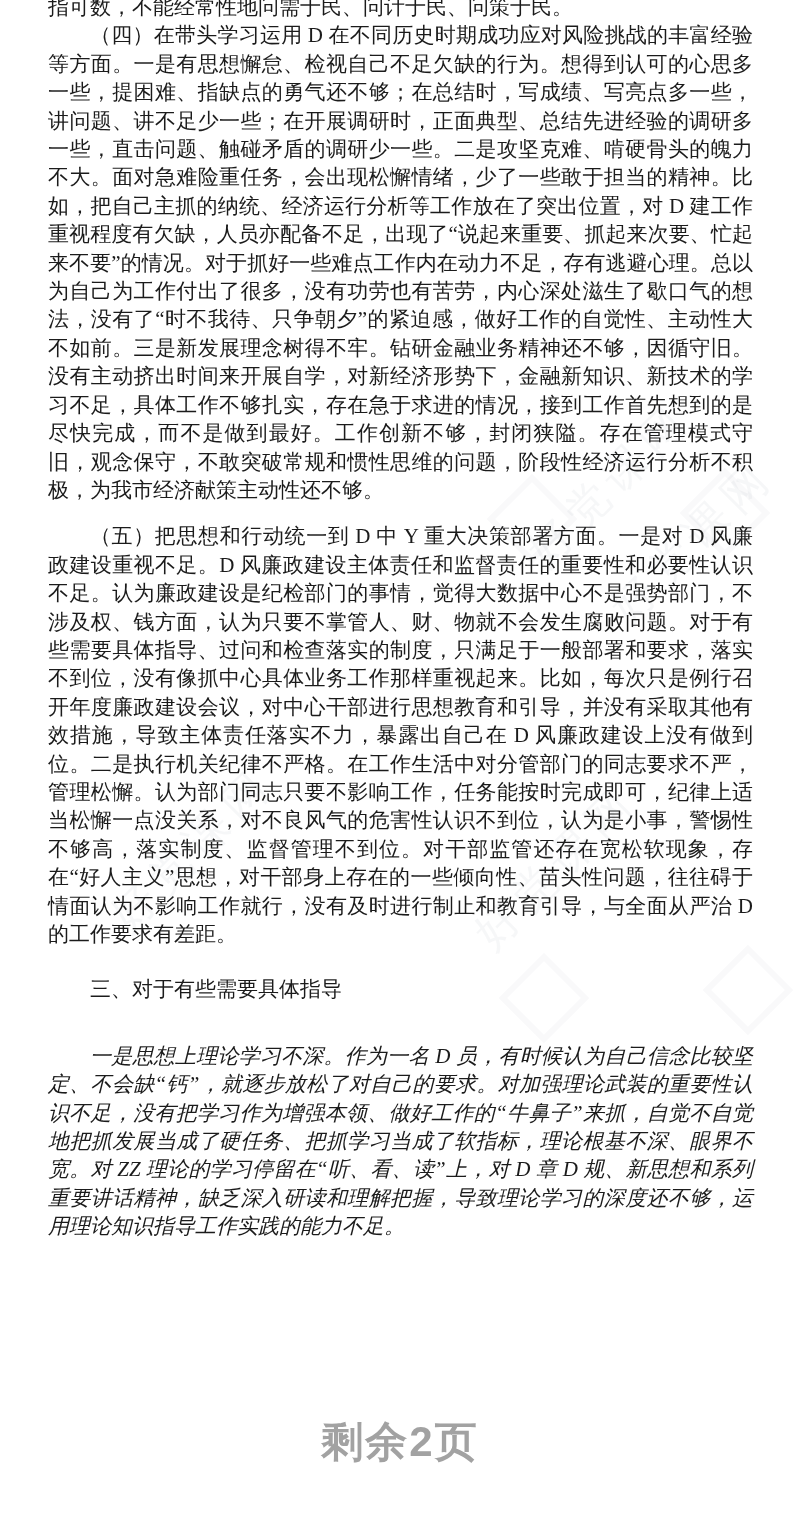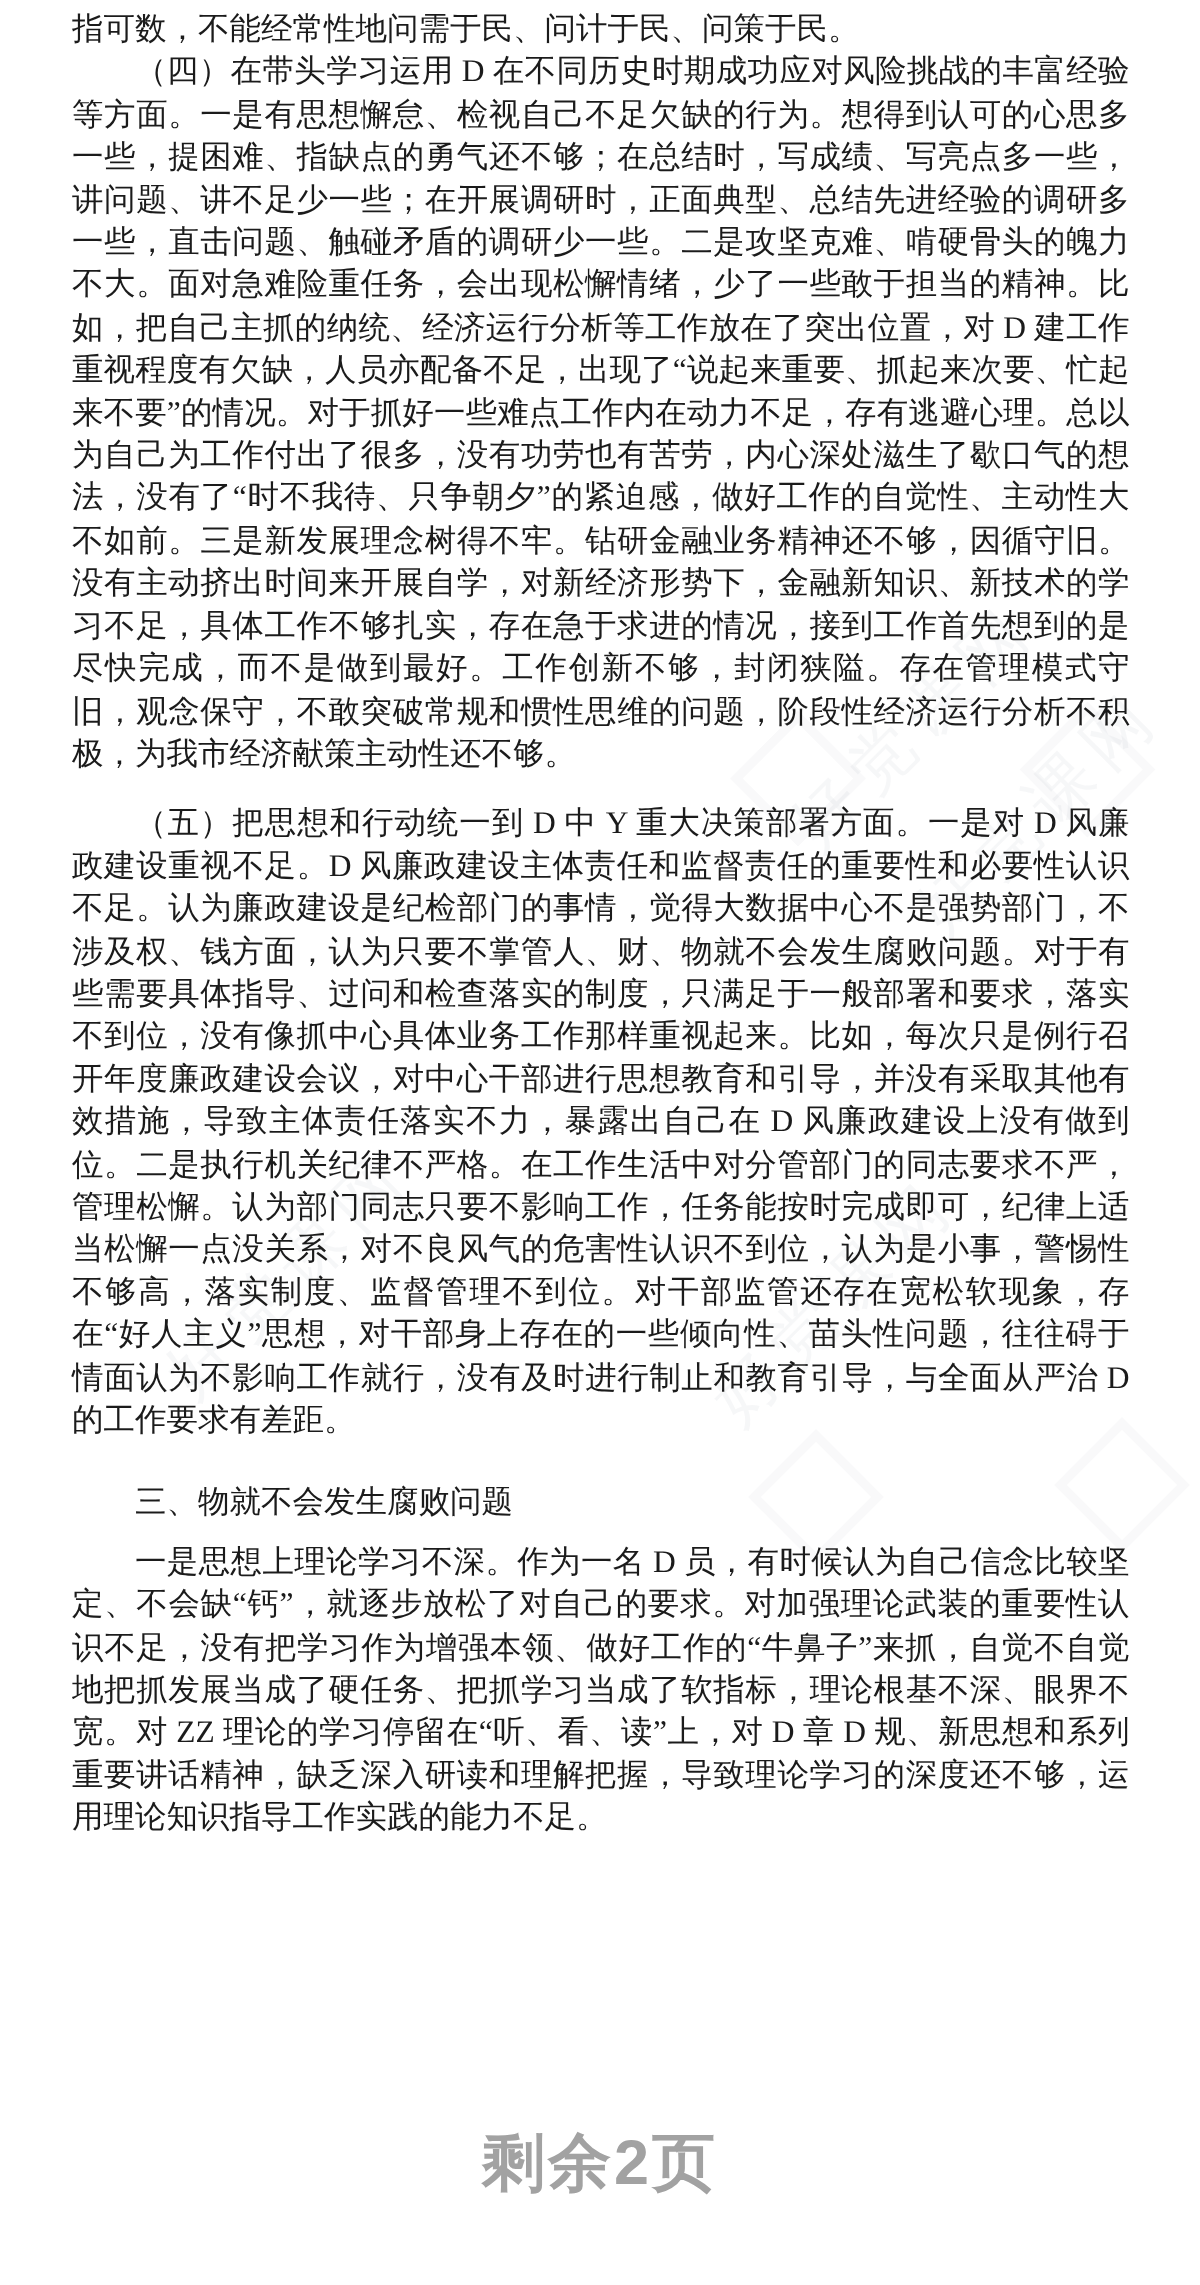--- a/index.html
+++ b/index.html
@@ -37,39 +37,39 @@
     border: 6px solid #949aa8;
     opacity: 0.06;
     transform: rotate(45deg);
   }
 
   
   .content {
     position: absolute;
     left: 48px;
     width: 705px;
-    top: 16px;
+    top: 4px;
     z-index: 1;
   }
   .para {
     margin: 0;
     font-size: 21px;
     line-height: 28.4px;
     text-align: justify;
     text-indent: 2em;
     word-break: break-all;
   }
   .top-partial {
     margin-top: -11px;       
     text-indent: 0;
   }
   .p-first   { }
   .p-gap     { margin-top: 18px; }
   .heading   { margin-top: 27px; }
-  .p-after-h { margin-top: 11px; }
+  .p-after-h { margin-top: 38px; font-style: italic; }
   .p-last    { margin-top: 29px; }
 
   
   .footer-notice {
     position: absolute;
     left: 0;
     right: 0;
     top: 1414px;
     display: flex;
     justify-content: center;
@@ -96,19 +96,19 @@
   <div class="wm-diamond" style="left:500px; top:487px;"></div>
   <div class="wm-diamond" style="left:693px; top:481px;"></div>
   <div class="wm-diamond" style="left:512px; top:966px;"></div>
   <div class="wm-diamond" style="left:716px; top:958px;"></div>
 </div>
 
 <div class="content">
   <p class="para top-partial">指可数，不能经常性地问需于民、问计于民、问策于民。</p>
   <p class="para p-first">（四）在带头学习运用 D 在不同历史时期成功应对风险挑战的丰富经验等方面。一是有思想懈怠、检视自己不足欠缺的行为。想得到认可的心思多一些，提困难、指缺点的勇气还不够；在总结时，写成绩、写亮点多一些，讲问题、讲不足少一些；在开展调研时，正面典型、总结先进经验的调研多一些，直击问题、触碰矛盾的调研少一些。二是攻坚克难、啃硬骨头的魄力不大。面对急难险重任务，会出现松懈情绪，少了一些敢于担当的精神。比如，把自己主抓的纳统、经济运行分析等工作放在了突出位置，对 D 建工作重视程度有欠缺，人员亦配备不足，出现了“说起来重要、抓起来次要、忙起来不要”的情况。对于抓好一些难点工作内在动力不足，存有逃避心理。总以为自己为工作付出了很多，没有功劳也有苦劳，内心深处滋生了歇口气的想法，没有了“时不我待、只争朝夕”的紧迫感，做好工作的自觉性、主动性大不如前。三是新发展理念树得不牢。钻研金融业务精神还不够，因循守旧。没有主动挤出时间来开展自学，对新经济形势下，金融新知识、新技术的学习不足，具体工作不够扎实，存在急于求进的情况，接到工作首先想到的是尽快完成，而不是做到最好。工作创新不够，封闭狭隘。存在管理模式守旧，观念保守，不敢突破常规和惯性思维的问题，阶段性经济运行分析不积极，为我市经济献策主动性还不够。</p>
   <p class="para p-gap">（五）把思想和行动统一到 D 中 Y 重大决策部署方面。一是对 D 风廉政建设重视不足。D 风廉政建设主体责任和监督责任的重要性和必要性认识不足。认为廉政建设是纪检部门的事情，觉得大数据中心不是强势部门，不涉及权、钱方面，认为只要不掌管人、财、物就不会发生腐败问题。对于有些需要具体指导、过问和检查落实的制度，只满足于一般部署和要求，落实不到位，没有像抓中心具体业务工作那样重视起来。比如，每次只是例行召开年度廉政建设会议，对中心干部进行思想教育和引导，并没有采取其他有效措施，导致主体责任落实不力，暴露出自己在 D 风廉政建设上没有做到位。二是执行机关纪律不严格。在工作生活中对分管部门的同志要求不严，管理松懈。认为部门同志只要不影响工作，任务能按时完成即可，纪律上适当松懈一点没关系，对不良风气的危害性认识不到位，认为是小事，警惕性不够高，落实制度、监督管理不到位。对干部监管还存在宽松软现象，存在“好人主义”思想，对干部身上存在的一些倾向性、苗头性问题，往往碍于情面认为不影响工作就行，没有及时进行制止和教育引导，与全面从严治 D 的工作要求有差距。</p>
-  <p class="para heading">三、物就不会发生腐败问题</p>
+  <p class="para heading">三、对于有些需要具体指导</p>
   <p class="para p-after-h">一是思想上理论学习不深。作为一名 D 员，有时候认为自己信念比较坚定、不会缺“钙”，就逐步放松了对自己的要求。对加强理论武装的重要性认识不足，没有把学习作为增强本领、做好工作的“牛鼻子”来抓，自觉不自觉地把抓发展当成了硬任务、把抓学习当成了软指标，理论根基不深、眼界不宽。对 ZZ 理论的学习停留在“听、看、读”上，对 D 章 D 规、新思想和系列重要讲话精神，缺乏深入研读和理解把握，导致理论学习的深度还不够，运用理论知识指导工作实践的能力不足。</p>
 </div>
 
 <div class="footer-notice">
   <span>剩余2页</span>
 </div>
 
 </body></html>

